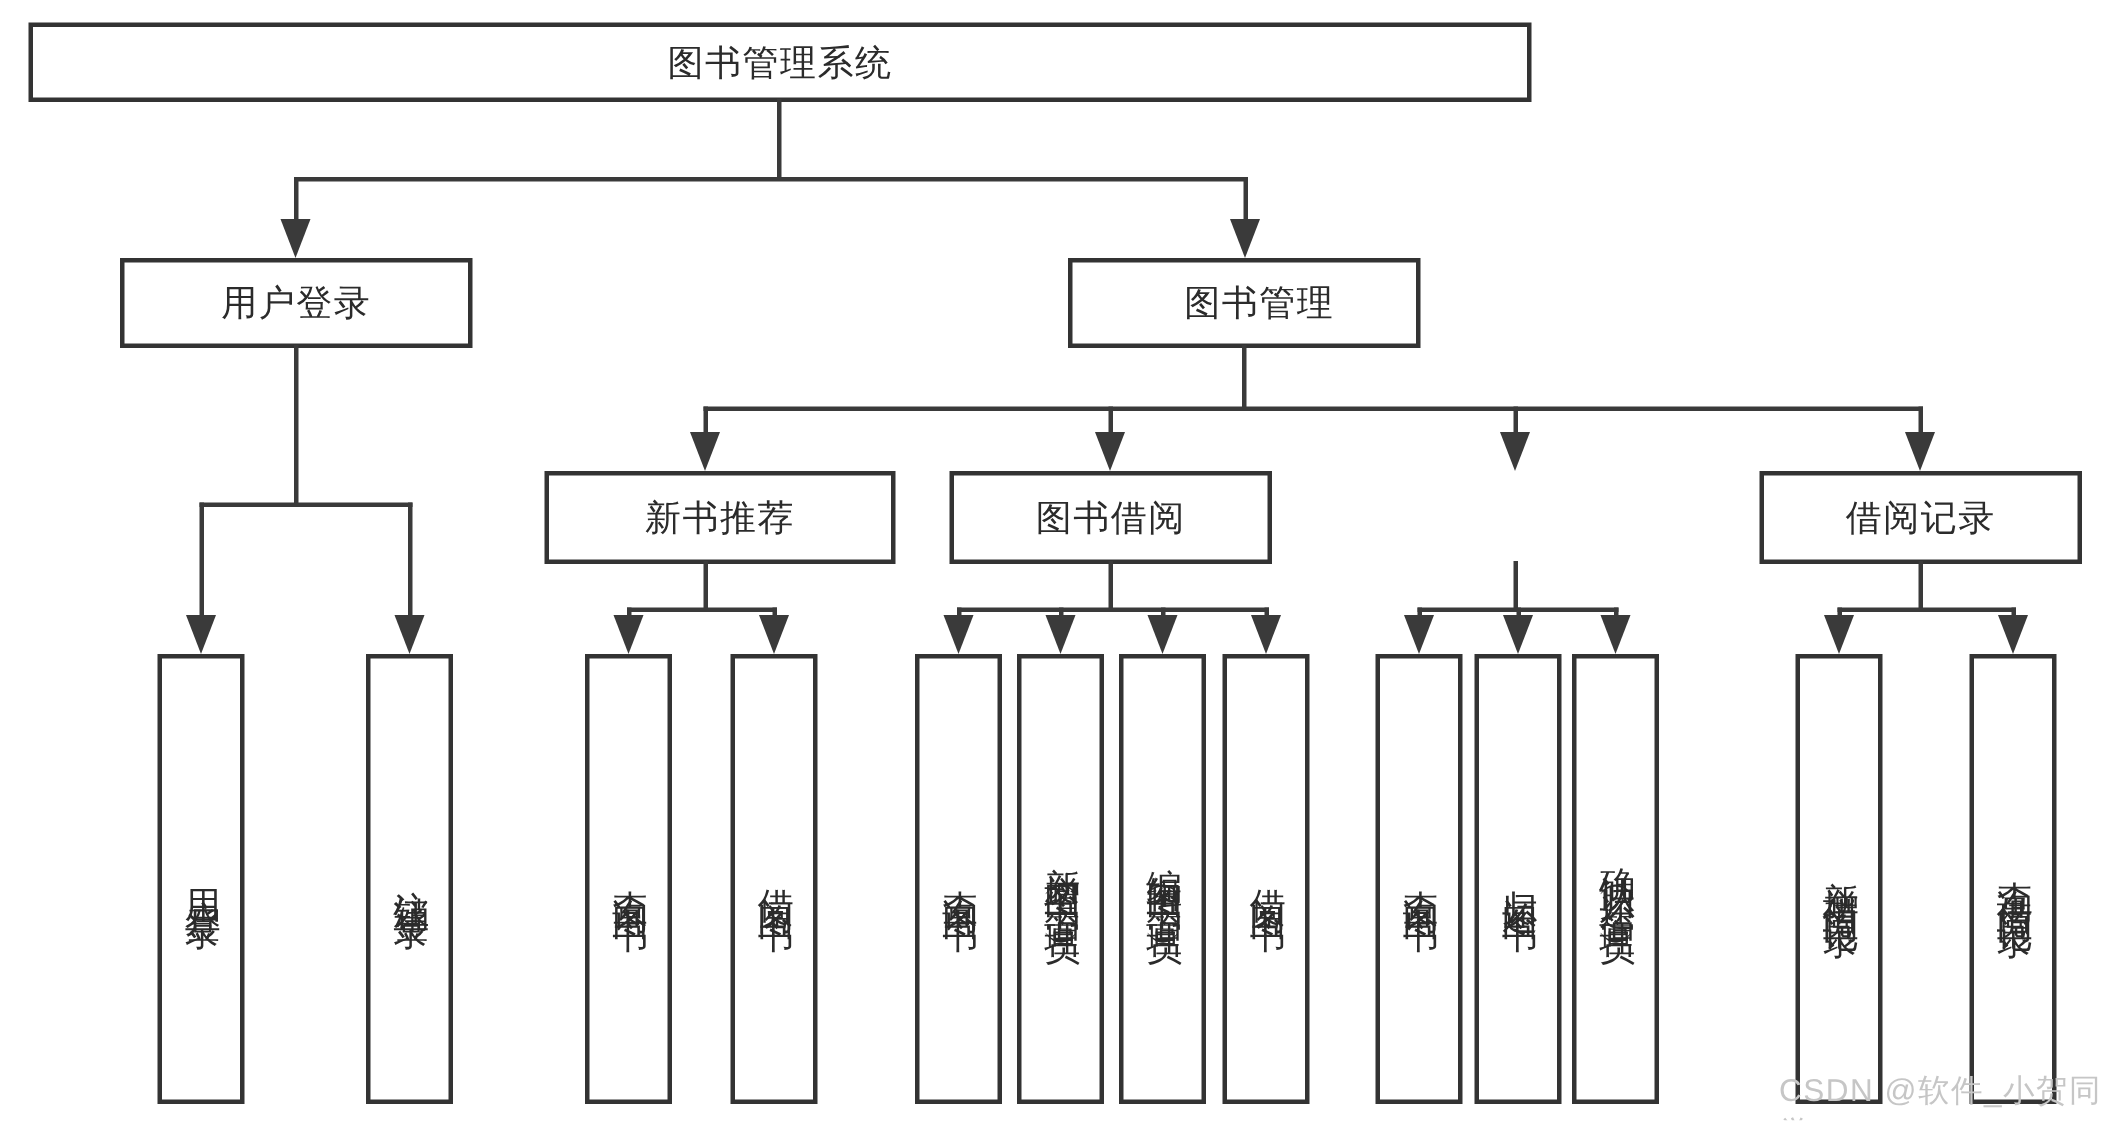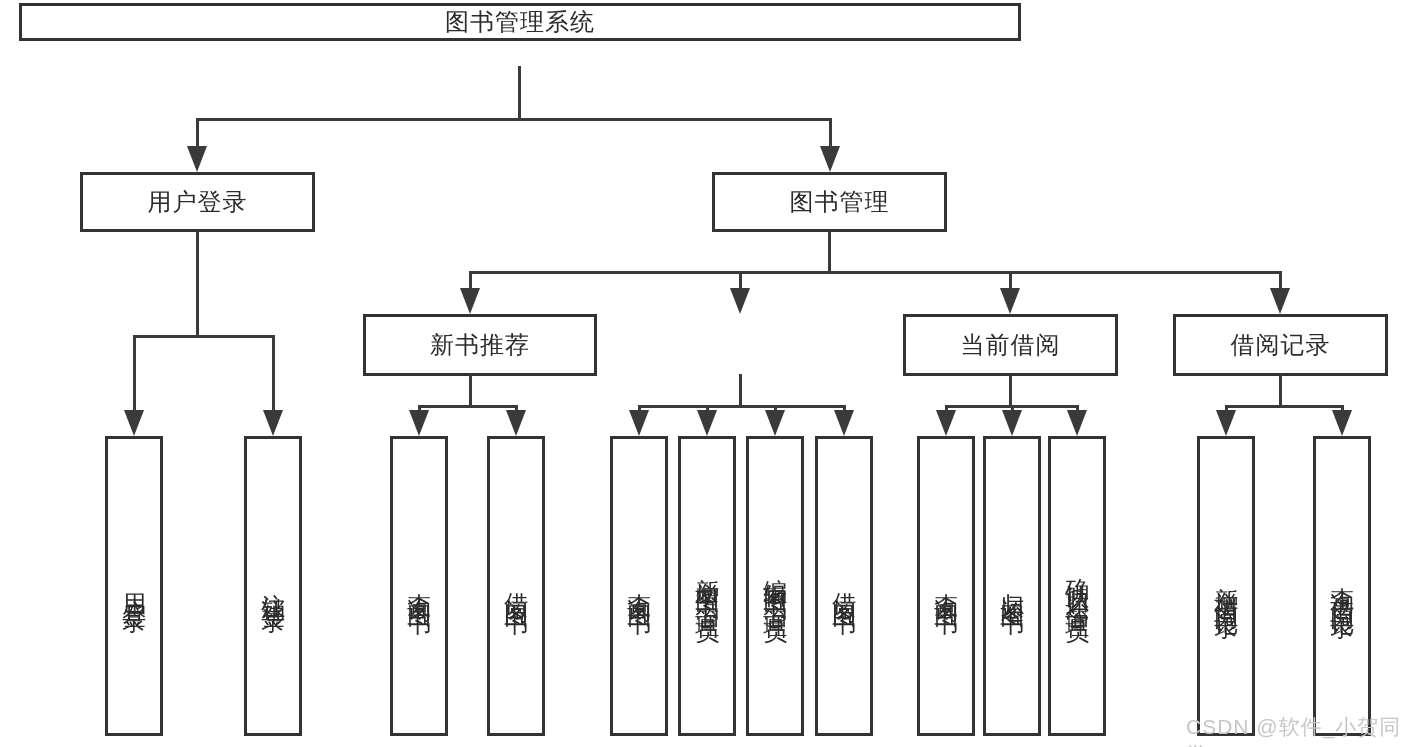--- a/index.html
+++ b/index.html
@@ -38,27 +38,27 @@
   .watermark {
     position:absolute; left:1186px; top:713px;
     font-size:21px; letter-spacing:1px; color:#c6c6c6;
   }
 </style>
 </head>
 <body>
 
 <div class="canvas">
 
-  <div class="hbox" style="left:19px; top:3px; width:1002px; height:38px;text-align:center;">图书管理系统</div>
+  <div class="hbox" style="left:19px; top:15px; width:1002px; height:53px;text-align:center;">图书管理系统</div>
 
   <div class="hbox" style="left:80px; top:172px; width:235px; height:60px;">用户登录</div>
   <div class="hbox" style="left:712px; top:172px; width:235px; height:60px;padding-left:20px;">图书管理</div>
 
   <div class="hbox" style="left:363px; top:314px; width:234px; height:62px;">新书推荐</div>
-  <div class="hbox" style="left:903px; top:314px; width:215px; height:62px;">当前借阅</div>
+  <div class="hbox" style="left:633px; top:314px; width:215px; height:62px;">图书借阅</div>
   <div class="hbox" style="left:1173px; top:314px; width:215px; height:62px;">借阅记录</div>
 
   <div class="vbox" style="left:105px;">
     <span>用户登录</span>
     </div>
   <div class="vbox" style="left:244px;">
     <span>注销登录</span>
     </div>
 
   <div class="vbox" style="left:390px;">

